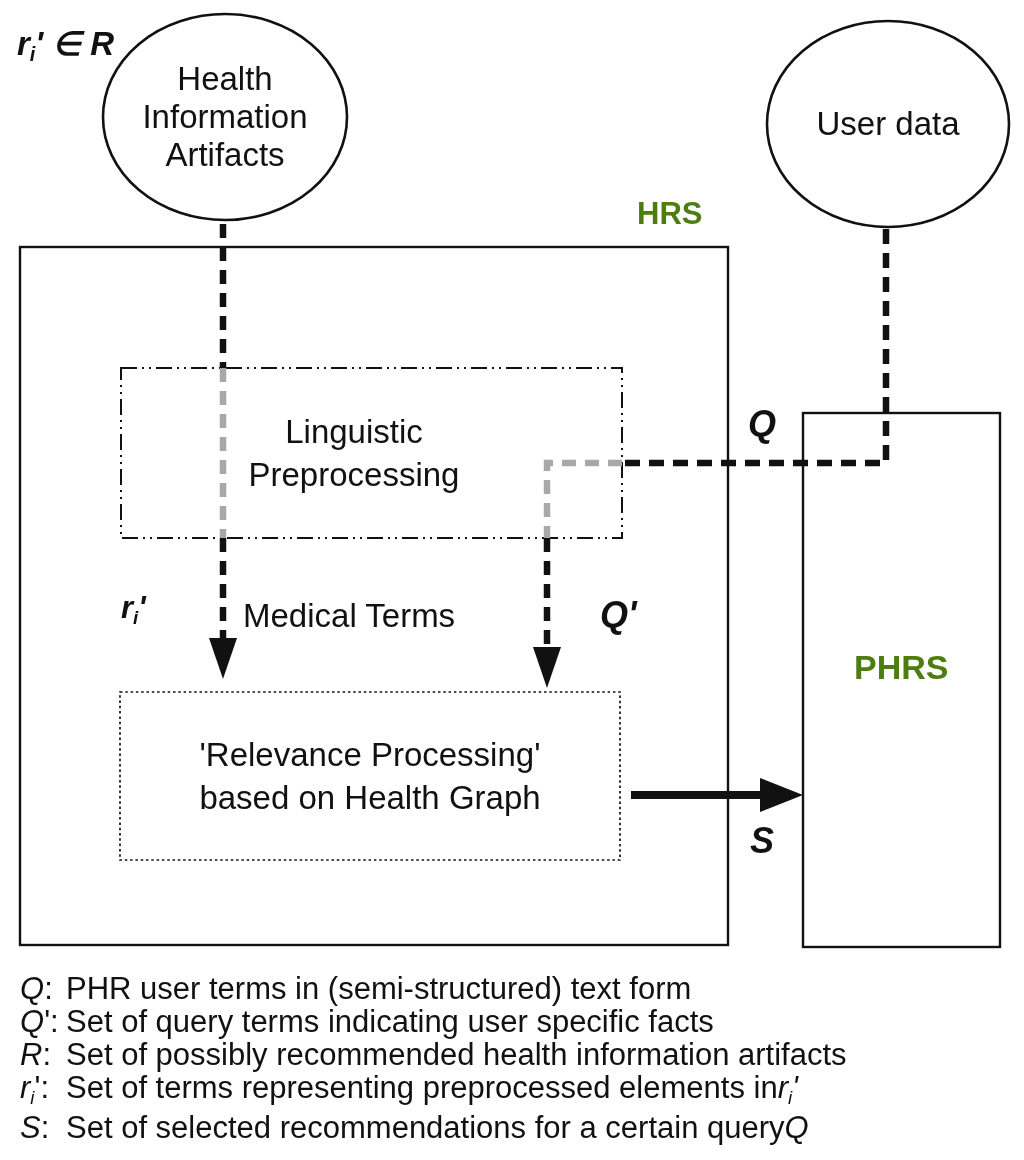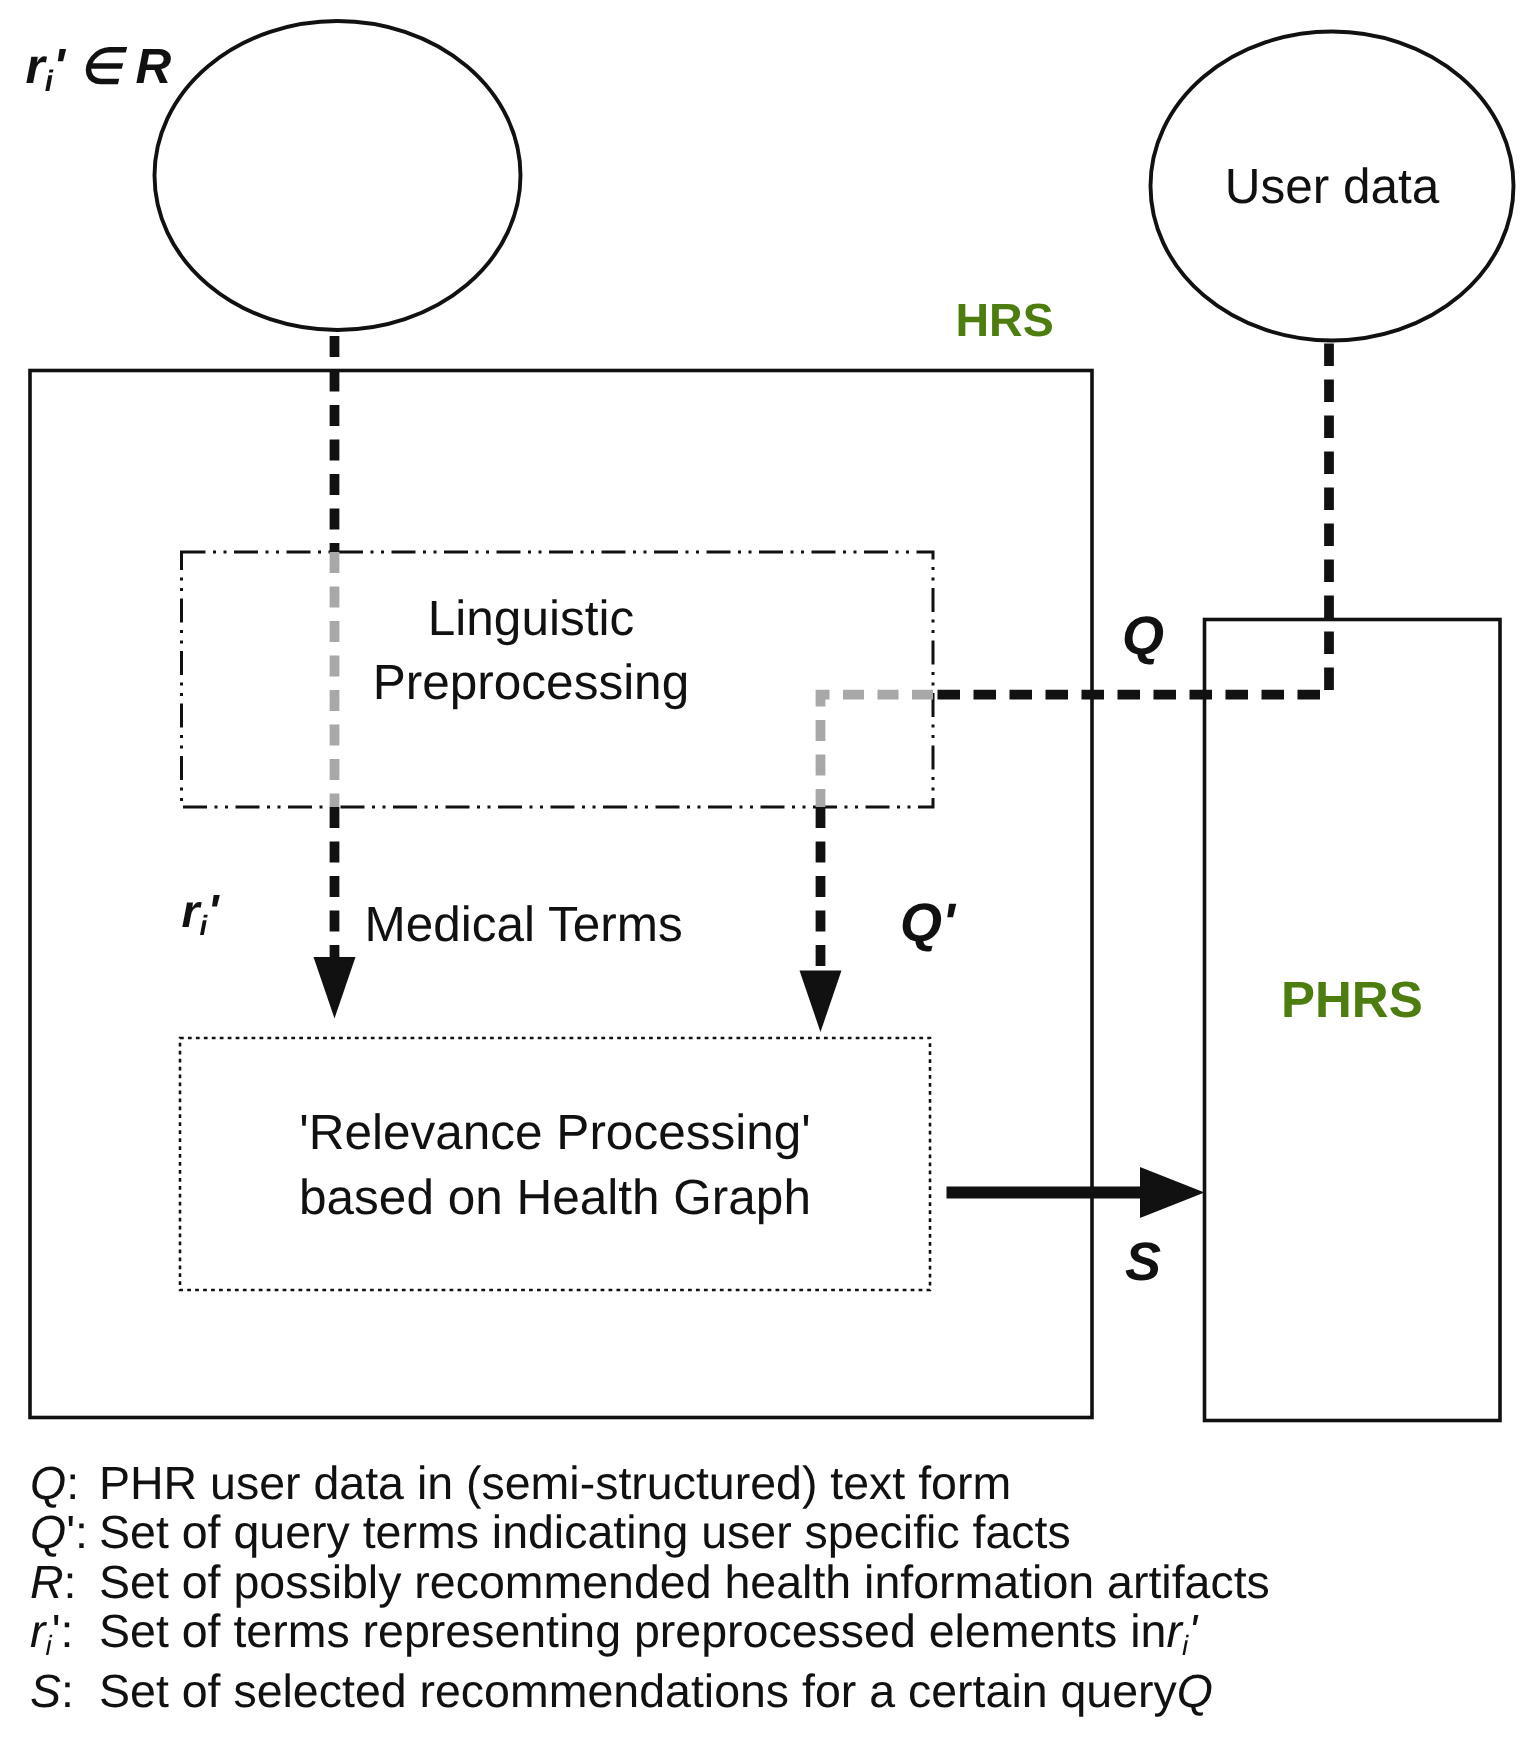--- a/index.html
+++ b/index.html
@@ -59,48 +59,53 @@
     <polygon points="547,688 533,647 561,647" fill="#111"></polygon>
 
     <line x1="631" y1="795" x2="768" y2="795" stroke="#111" stroke-width="8"></line>
     <polygon points="803,795 760,778 760,812" fill="#111"></polygon>
   </svg>
 
   <div class="abs topleft" style="left:17px;top:24px;">
     <span>r</span><span class="sub">i</span><span>' ∈ R</span>
   </div>
 
+  <div class="abs ellipse-text" style="left:103px;top:14px;width:244px;height:206px;">
+    <span>Health</span>
+    <span>Information</span>
+    <span>Artifacts</span>
+  </div>
   <div class="abs ellipse-text" style="left:767px;top:22px;width:242px;height:204px;">
     <span>User data</span>
   </div>
 
   <div class="abs sysname" style="left:637px;top:196px;">HRS</div>
   <div class="abs sysname big" style="left:854px;top:648px;">PHRS</div>
 
-  <div class="abs box-text" style="left:121px;top:348px;width:466px;height:170px;">
+  <div class="abs box-text" style="left:121px;top:368px;width:466px;height:170px;">
     <span>Linguistic</span>
     <span>Preprocessing</span>
   </div>
   <div class="abs box-text" style="left:120px;top:692px;width:500px;height:168px;">
     <span>'Relevance Processing'</span>
     <span>based on Health Graph</span>
   </div>
 
   <div class="abs symlabel" style="left:748px;top:403px;">Q</div>
   <div class="abs symlabel" style="left:600px;top:594px;">Q'</div>
   <div class="abs ri-label" style="left:121px;top:590px;">
     <span>r</span><span class="sub">i</span><span>'</span>
   </div>
   <div class="abs itlabel" style="left:243px;top:597px;">Medical Terms</div>
   <div class="abs symlabel" style="left:750px;top:820px;">S</div>
 
   <div class="abs legend" style="left:20px;top:971px;width:990px;">
     <div class="legend-row">
       <span class="legend-sym"><span>Q</span><span class="sub"></span><span class="suffix">:</span></span>
-      <span>PHR user data in (semi-structured) text form</span>
+      <span>PHR user terms in (semi-structured) text form</span>
       <span class="legend-tail"><span></span><span class="sub"></span><span></span></span>
     </div>
     <div class="legend-row">
       <span class="legend-sym"><span>Q</span><span class="sub"></span><span class="suffix">':</span></span>
       <span>Set of query terms indicating user specific facts</span>
       <span class="legend-tail"><span></span><span class="sub"></span><span></span></span>
     </div>
     <div class="legend-row">
       <span class="legend-sym"><span>R</span><span class="sub"></span><span class="suffix">:</span></span>
       <span>Set of possibly recommended health information artifacts</span>

